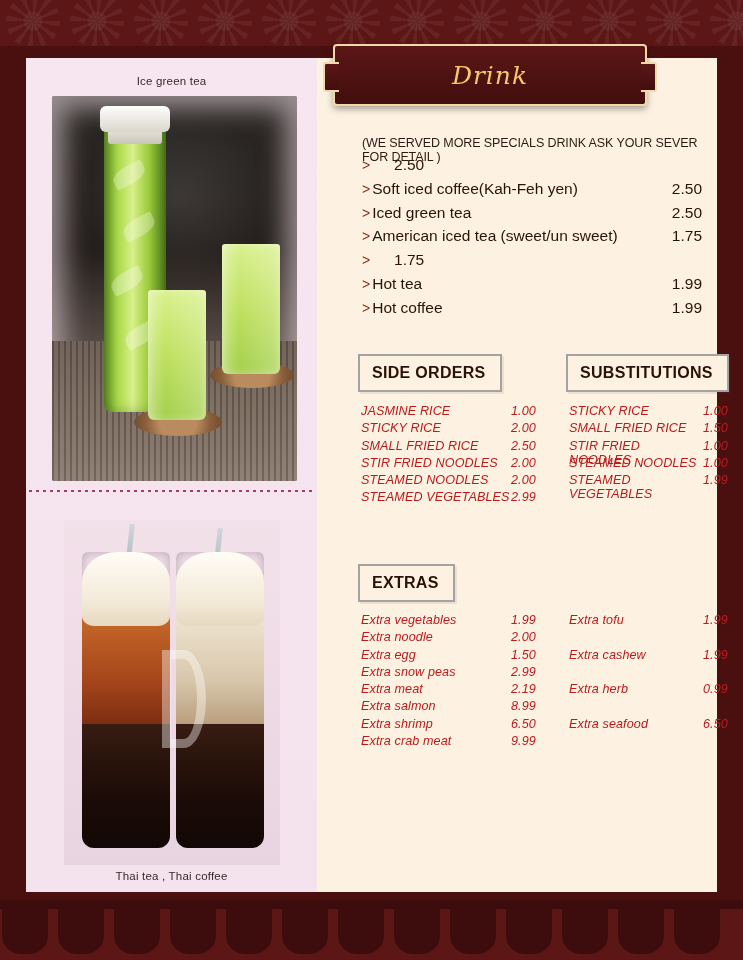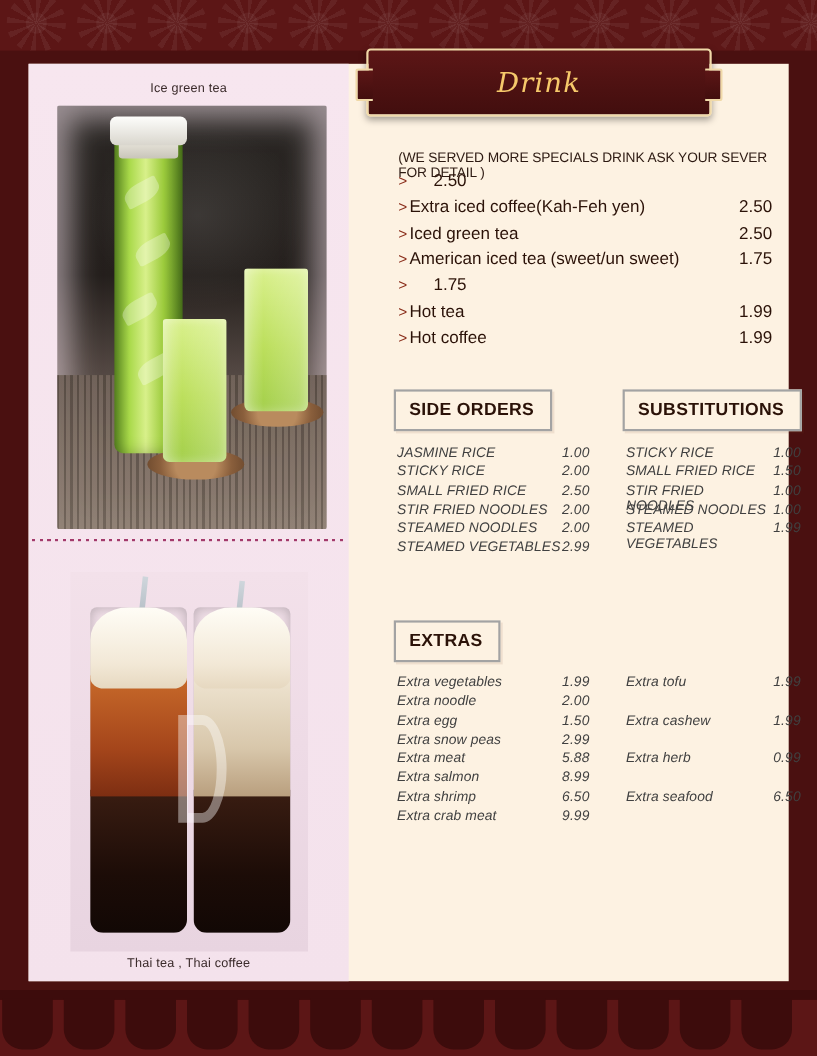--- a/index.html
+++ b/index.html
@@ -292,21 +292,21 @@
   }
   .box-side  { left: 41px;  top: 296px; }
   .box-subs  { left: 249px; top: 296px; }
   .box-extra { left: 41px;  top: 506px; }
 
   .item-list { position: absolute; }
   .item-row {
     display: flex;
     font-style: italic;
     font-size: 12.6px;
-    color: #404040;
+    color: #b91c1c;
     height: 17.3px;
     letter-spacing: .1px;
   }
   .item-row .iname { flex: 1; }
   .item-row .iprice { width: 46px; text-align: left; }
 
   .list-side  { left: 44px;  top: 346px; width: 196px; }
   .list-subs  { left: 252px; top: 346px; width: 180px; }
   .list-extra-left  { left: 44px;  top: 555px; width: 196px; }
   .list-extra-right { left: 252px; top: 555px; width: 180px; }
@@ -379,21 +379,21 @@
 
     <div class="drink-note">(WE SERVED MORE SPECIALS DRINK ASK YOUR SEVER FOR DETAIL )</div>
 
     <div class="drink-list">
       <div class="drink-row">
         <span class="caret">&gt;</span>
         <span class="price">2.50</span>
       </div>
       <div class="drink-row">
         <span class="caret">&gt;</span>
-        <span class="name">Extra iced coffee(Kah-Feh yen)</span>
+        <span class="name">Soft iced coffee(Kah-Feh yen)</span>
         <span class="price">2.50</span>
       </div>
       <div class="drink-row">
         <span class="caret">&gt;</span>
         <span class="name">Iced green tea</span>
         <span class="price">2.50</span>
       </div>
       <div class="drink-row">
         <span class="caret">&gt;</span>
         <span class="name">American iced tea (sweet/un sweet)</span>
@@ -486,21 +486,21 @@
       <div class="item-row">
         <span class="iname">Extra egg</span>
         <span class="iprice">1.50</span>
       </div>
       <div class="item-row">
         <span class="iname">Extra snow peas</span>
         <span class="iprice">2.99</span>
       </div>
       <div class="item-row">
         <span class="iname">Extra meat</span>
-        <span class="iprice">5.88</span>
+        <span class="iprice">2.19</span>
       </div>
       <div class="item-row">
         <span class="iname">Extra salmon</span>
         <span class="iprice">8.99</span>
       </div>
       <div class="item-row">
         <span class="iname">Extra shrimp</span>
         <span class="iprice">6.50</span>
       </div>
       <div class="item-row">

